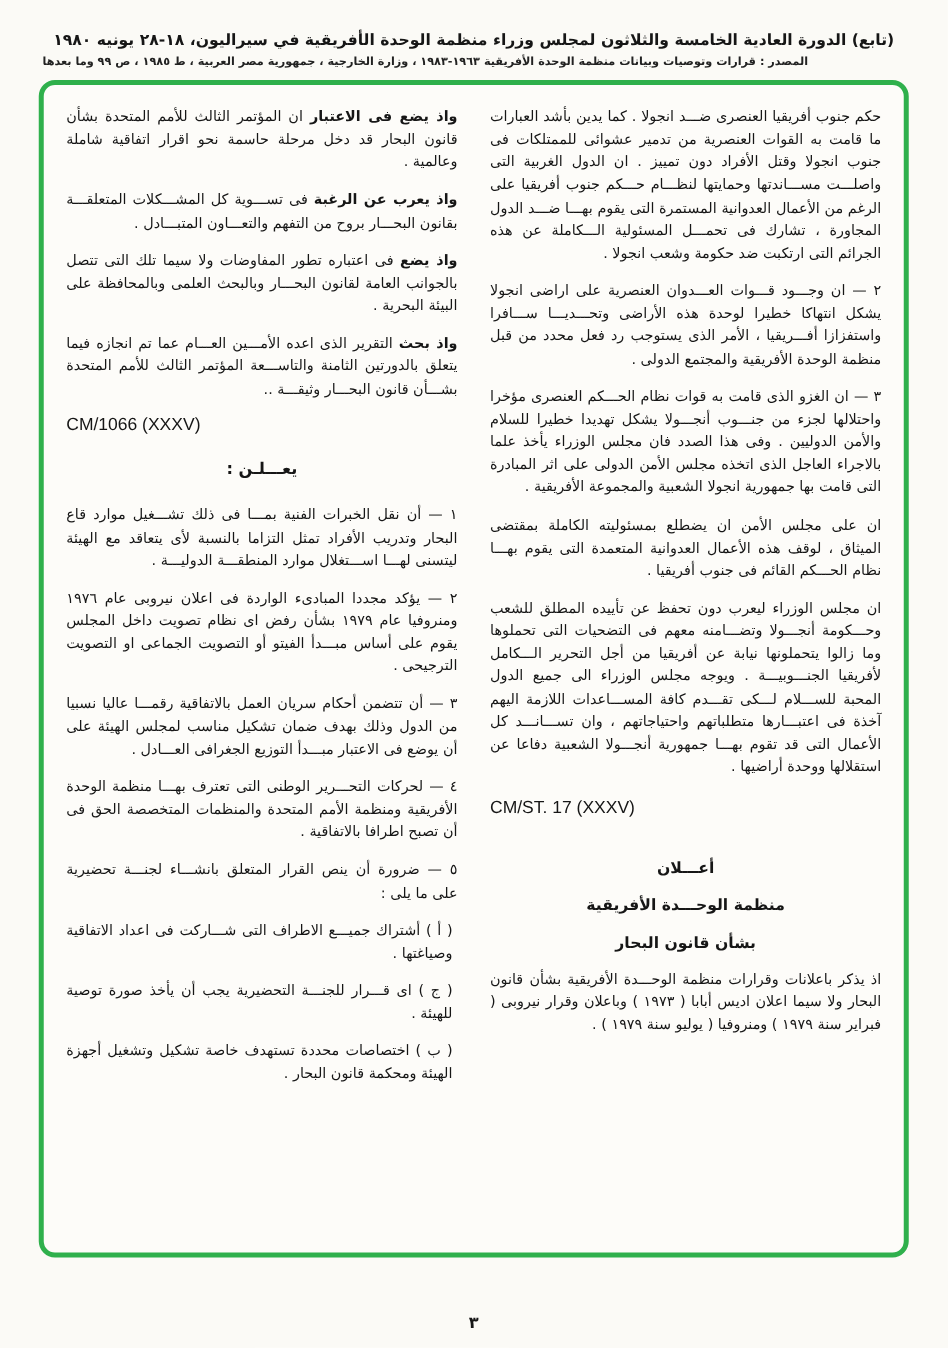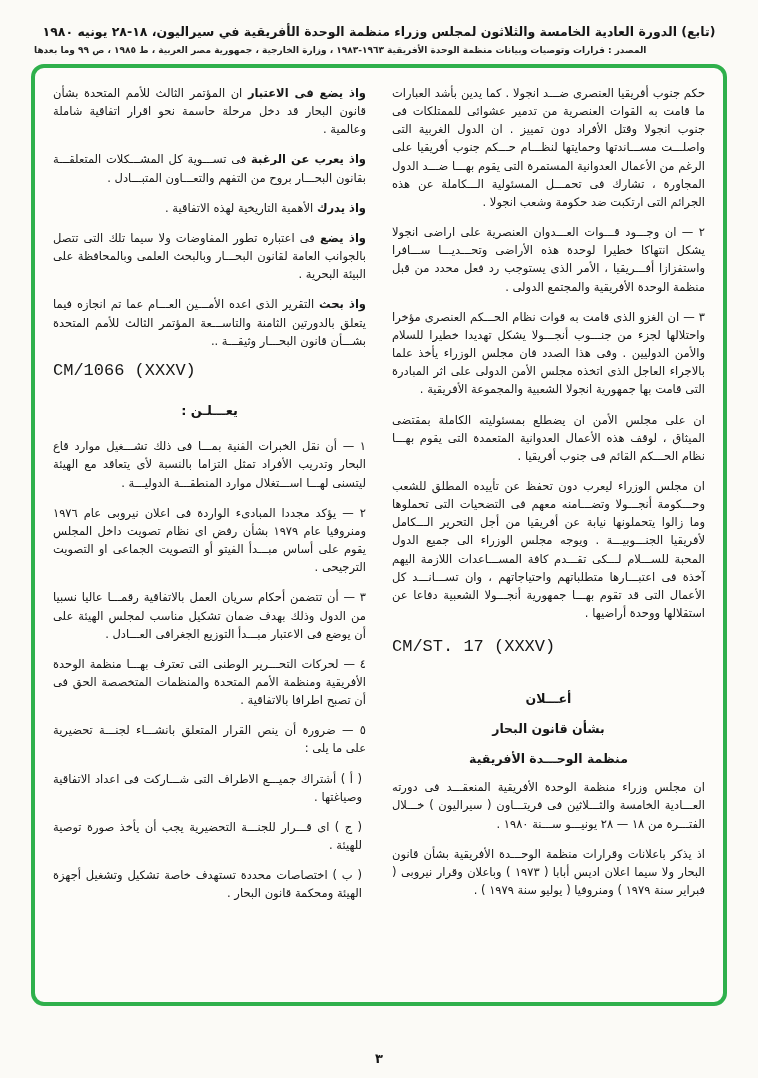--- a/index.html
+++ b/index.html
@@ -31,22 +31,22 @@
     flex:1 1 0;
     direction:rtl;
     text-align:justify;
     font-size:11.5px;
     line-height:1.58;
   }
   .col p{margin:0 0 12px 0;}
   .lead{font-weight:bold;}
   .ref{
     direction:ltr;text-align:left;
-    font-family:Liberation Mono, monospace;
-    font-size:17px;
+    font-family:Liberation Sans, sans-serif;
+    font-size:14px;
     margin:8px 0 14px 0;
   }
   .col-right .ref{margin-bottom:28px;}
   .col-left .ref{margin-top:-4px;margin-bottom:16px;}
   .head{
     text-align:center;font-weight:bold;
     font-size:12.5px;margin:10px 0;
   }
   .head-spaced{letter-spacing:4px;margin-top:14px;}
   .declare{margin:14px 0 16px 0;font-size:13px;}
@@ -70,30 +70,28 @@
   <div class="frame">
 
     <div class="col col-right">
       <p>حكم جنوب أفريقيا العنصرى ضـــد انجولا . كما يدين بأشد العبارات ما قامت به القوات العنصرية من تدمير عشوائى للممتلكات فى جنوب انجولا وقتل الأفراد دون تمييز . ان الدول الغربية التى واصلـــت مســـاندتها وحمايتها لنظـــام حـــكم جنوب أفريقيا على الرغم من الأعمال العدوانية المستمرة التى يقوم بهـــا ضـــد الدول المجاورة ، تشارك فى تحمـــل المسئولية الـــكاملة عن هذه الجرائم التى ارتكبت ضد حكومة وشعب انجولا .</p>
       <p>٢ — ان وجـــود قـــوات العـــدوان العنصرية على اراضى انجولا يشكل انتهاكا خطيرا لوحدة هذه الأراضى وتحـــديـــا ســـافرا واستفزازا أفـــريقيا ، الأمر الذى يستوجب رد فعل محدد من قبل منظمة الوحدة الأفريقية والمجتمع الدولى .</p>
       <p>٣ — ان الغزو الذى قامت به قوات نظام الحـــكم العنصرى مؤخرا واحتلالها لجزء من جنـــوب أنجـــولا يشكل تهديدا خطيرا للسلام والأمن الدوليين . وفى هذا الصدد فان مجلس الوزراء يأخذ علما بالاجراء العاجل الذى اتخذه مجلس الأمن الدولى على اثر المبادرة التى قامت بها جمهورية انجولا الشعبية والمجموعة الأفريقية .</p>
       <p>ان على مجلس الأمن ان يضطلع بمسئوليته الكاملة بمقتضى الميثاق ، لوقف هذه الأعمال العدوانية المتعمدة التى يقوم بهـــا نظام الحـــكم القائم فى جنوب أفريقيا .</p>
       <p>ان مجلس الوزراء ليعرب دون تحفظ عن تأييده المطلق للشعب وحـــكومة أنجـــولا وتضـــامنه معهم فى التضحيات التى تحملوها وما زالوا يتحملونها نيابة عن أفريقيا من أجل التحرير الـــكامل لأفريقيا الجنـــوبيـــة . ويوجه مجلس الوزراء الى جميع الدول المحبة للســـلام لـــكى تقـــدم كافة المســـاعدات اللازمة اليهم آخذة فى اعتبـــارها متطلباتهم واحتياجاتهم ، وان تســـانـــد كل الأعمال التى قد تقوم بهـــا جمهورية أنجـــولا الشعبية دفاعا عن استقلالها ووحدة أراضيها .</p>
       <div class="ref">CM/ST. 17 (XXXV)</div>
       <div class="head head-spaced">أعـــلان</div>
+      <div class="head">منظمة الوحـــدة الأفريقية</div>
       <div class="head">بشأن قانون البحار</div>
-      <div class="head">منظمة الوحـــدة الأفريقية</div>
-      <p>ان مجلس وزراء منظمة الوحدة الأفريقية المنعقـــد فى دورته العـــادية الخامسة والثـــلاثين فى فريتـــاون ( سيراليون ) خـــلال الفتـــرة من ١٨ — ٢٨ يونيـــو ســـنة ١٩٨٠ .</p>
       <p>اذ يذكر باعلانات وقرارات منظمة الوحـــدة الأفريقية بشأن قانون البحار ولا سيما اعلان اديس أبابا ( ١٩٧٣ ) وباعلان وقرار نيروبى ( فبراير سنة ١٩٧٩ ) ومنروفيا ( يوليو سنة ١٩٧٩ ) .</p>
     </div>
 
     <div class="col col-left">
       <p><span class="lead">واذ يضع فى الاعتبار</span> <span>ان المؤتمر الثالث للأمم المتحدة بشأن قانون البحار قد دخل مرحلة حاسمة نحو اقرار اتفاقية شاملة وعالمية .</span></p>
       <p><span class="lead">واذ يعرب عن الرغبة</span> <span>فى تســـوية كل المشـــكلات المتعلقـــة بقانون البحـــار بروح من التفهم والتعـــاون المتبـــادل .</span></p>
-      <p><span class="lead">واذ يدرك</span> <span>الأهمية التاريخية لهذه الاتفاقية .</span></p>
       <p><span class="lead">واذ يضع</span> <span>فى اعتباره تطور المفاوضات ولا سيما تلك التى تتصل بالجوانب العامة لقانون البحـــار وبالبحث العلمى وبالمحافظة على البيئة البحرية .</span></p>
       <p><span class="lead">واذ بحث</span> <span>التقرير الذى اعده الأمـــين العـــام عما تم انجازه فيما يتعلق بالدورتين الثامنة والتاســـعة المؤتمر الثالث للأمم المتحدة بشـــأن قانون البحـــار وثيقـــة ..</span></p>
       <div class="ref">CM/1066 (XXXV)</div>
       <div class="head declare">يعـــلـن :</div>
       <p class="item">١ — أن نقل الخبرات الفنية بمـــا فى ذلك تشـــغيل موارد قاع البحار وتدريب الأفراد تمثل التزاما بالنسبة لأى يتعاقد مع الهيئة ليتسنى لهـــا اســـتغلال موارد المنطقـــة الدوليـــة .</p>
       <p class="item">٢ — يؤكد مجددا المبادىء الواردة فى اعلان نيروبى عام ١٩٧٦ ومنروفيا عام ١٩٧٩ بشأن رفض اى نظام تصويت داخل المجلس يقوم على أساس مبـــدأ الفيتو أو التصويت الجماعى او التصويت الترجيحى .</p>
       <p class="item">٣ — أن تتضمن أحكام سريان العمل بالاتفاقية رقمـــا عاليا نسبيا من الدول وذلك بهدف ضمان تشكيل مناسب لمجلس الهيئة على أن يوضع فى الاعتبار مبـــدأ التوزيع الجغرافى العـــادل .</p>
       <p class="item">٤ — لحركات التحـــرير الوطنى التى تعترف بهـــا منظمة الوحدة الأفريقية ومنظمة الأمم المتحدة والمنظمات المتخصصة الحق فى أن تصبح اطرافا بالاتفاقية .</p>
       <p class="item">٥ — ضرورة أن ينص القرار المتعلق بانشـــاء لجنـــة تحضيرية على ما يلى :</p>
       <p class="item sub">( أ ) أشتراك جميـــع الاطراف التى شـــاركت فى اعداد الاتفاقية وصياغتها .</p>

